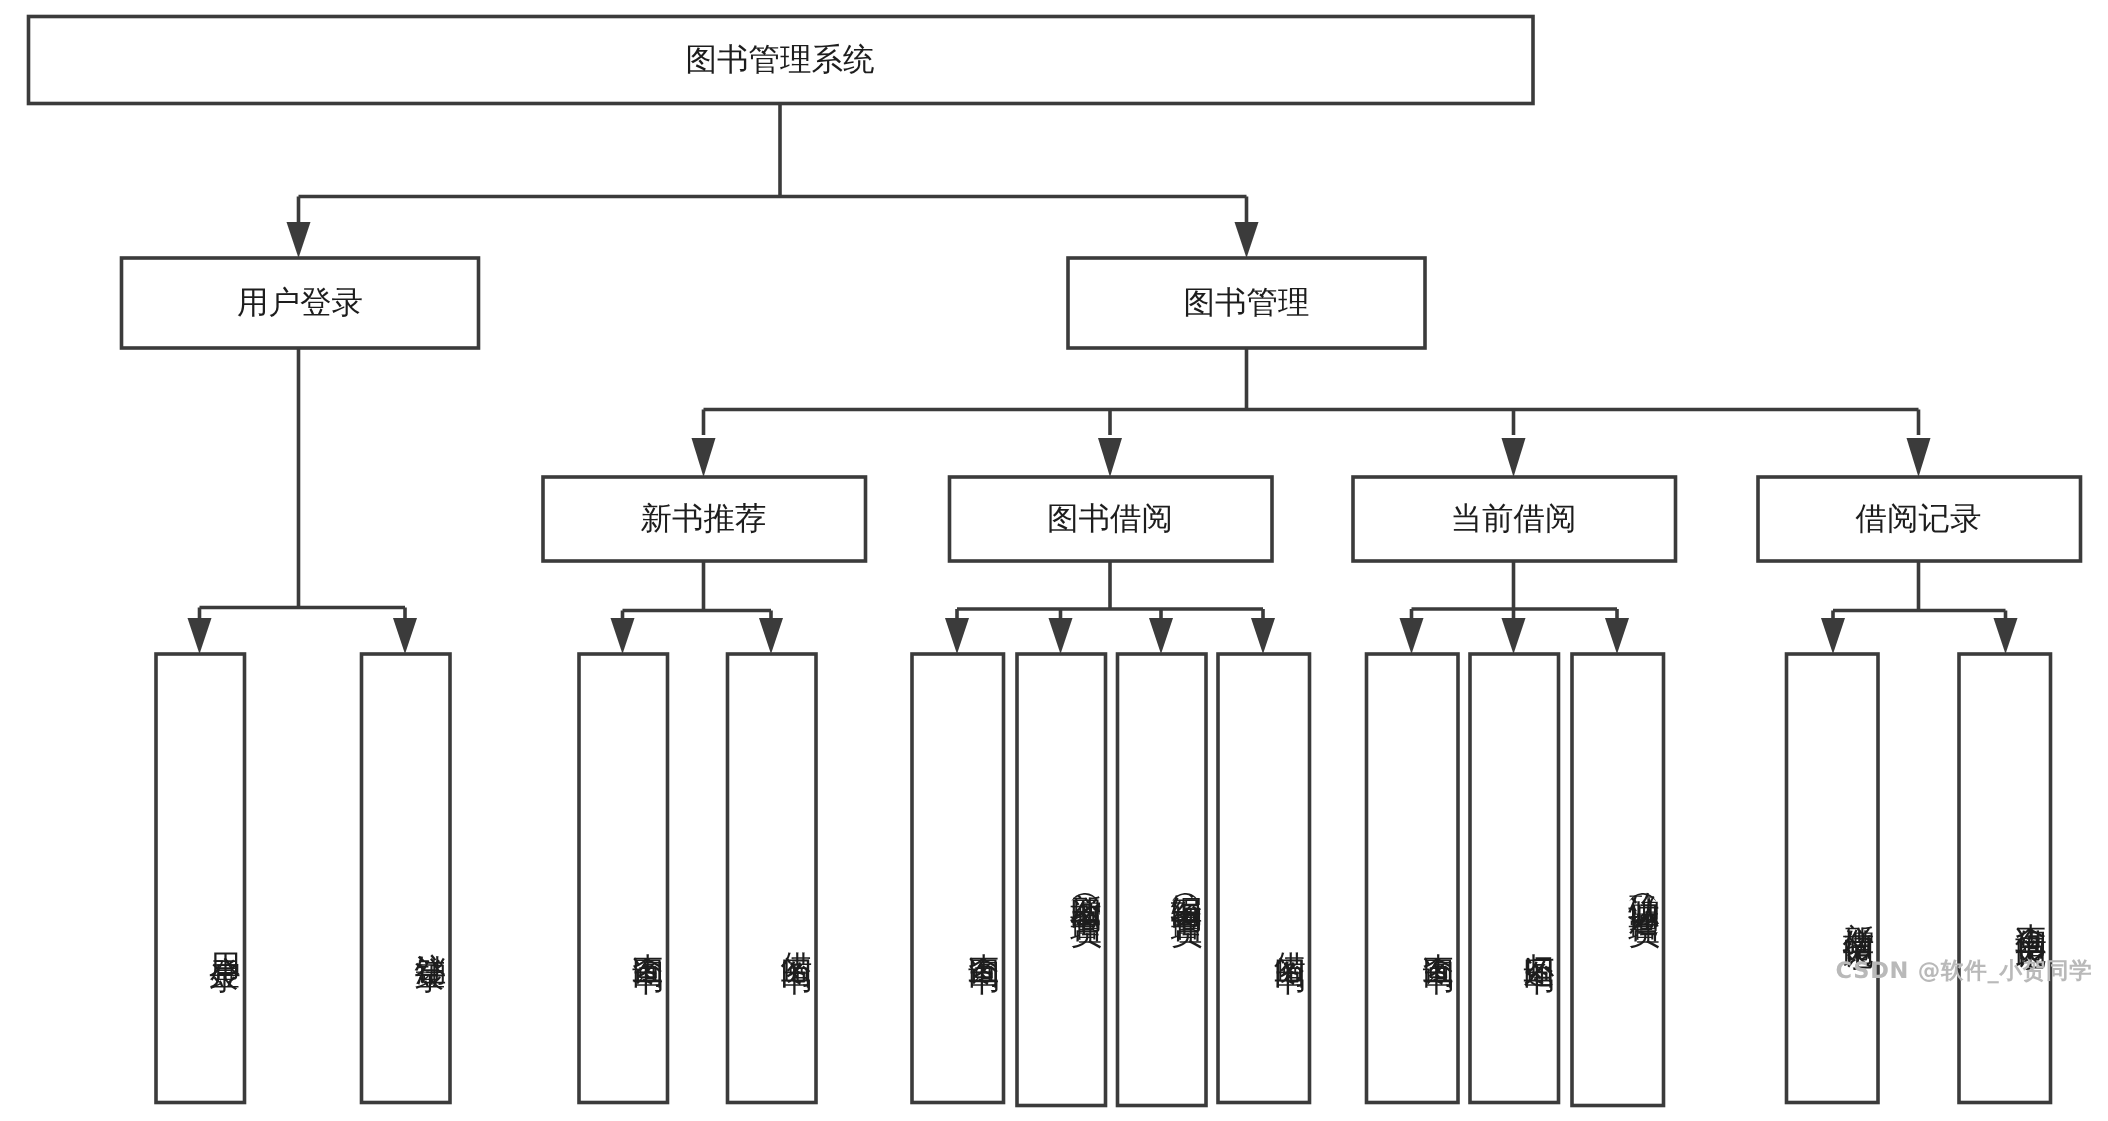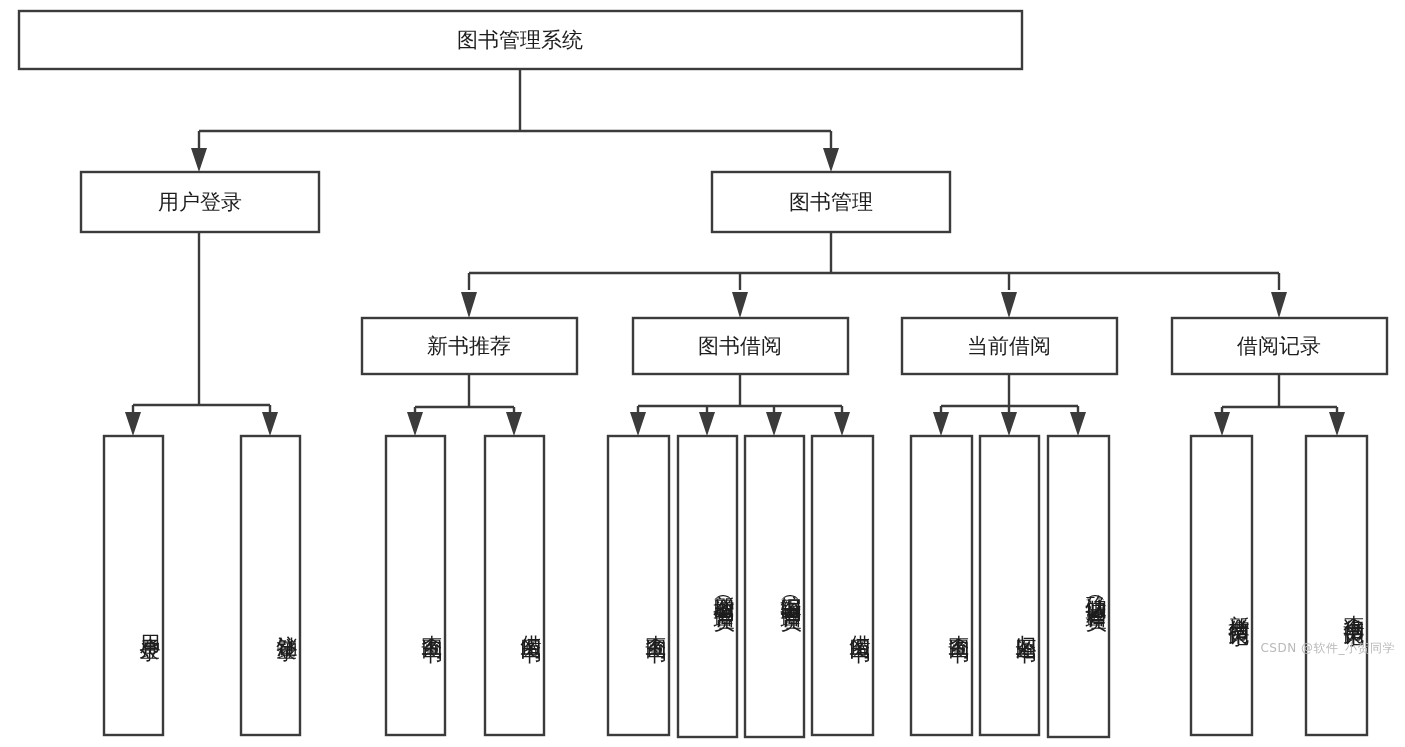--- a/index.html
+++ b/index.html
@@ -62,24 +62,25 @@
     display: flex;
     align-items: flex-start;
     justify-content: center;
     pointer-events: none;
   }
   .watermark {
     position: absolute;
     right: 10px;
     bottom: 6px;
     font-family: "DejaVu Sans", "Liberation Sans", sans-serif;
-    font-size: 12px;
+    font-size: 15px;
     color: #b9b9b9;
     white-space: nowrap;
     letter-spacing: 0.5px;
+    font-weight: bold;
   }
 </style>
 </head>
 <body>
 
 <div id="diagram-root">
 
   <svg class="flow" viewBox="0 0 1405 747">
 
     <g>

